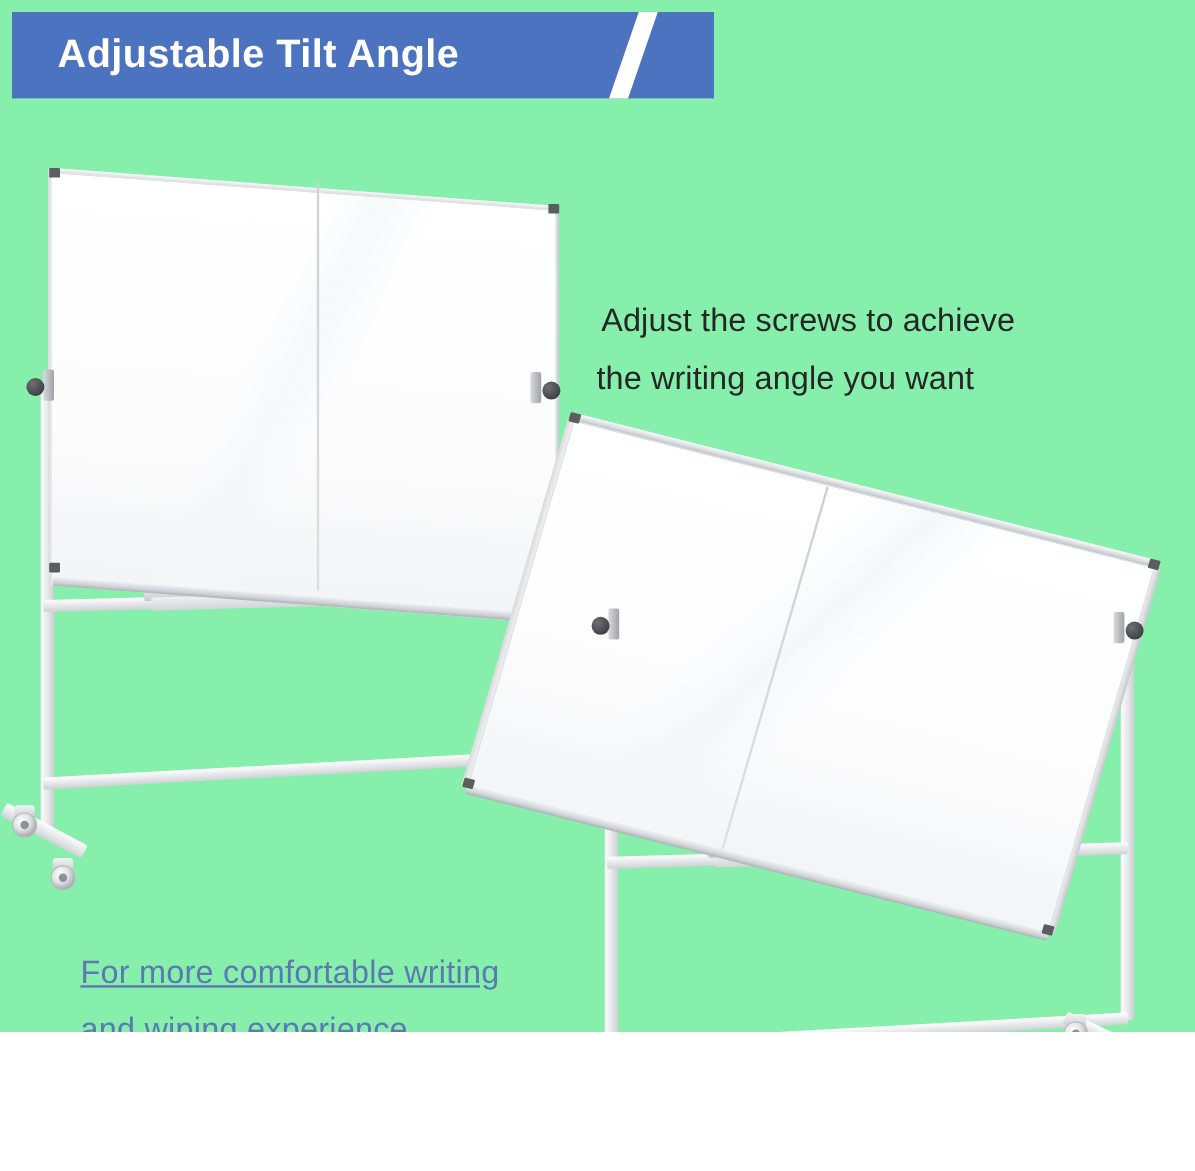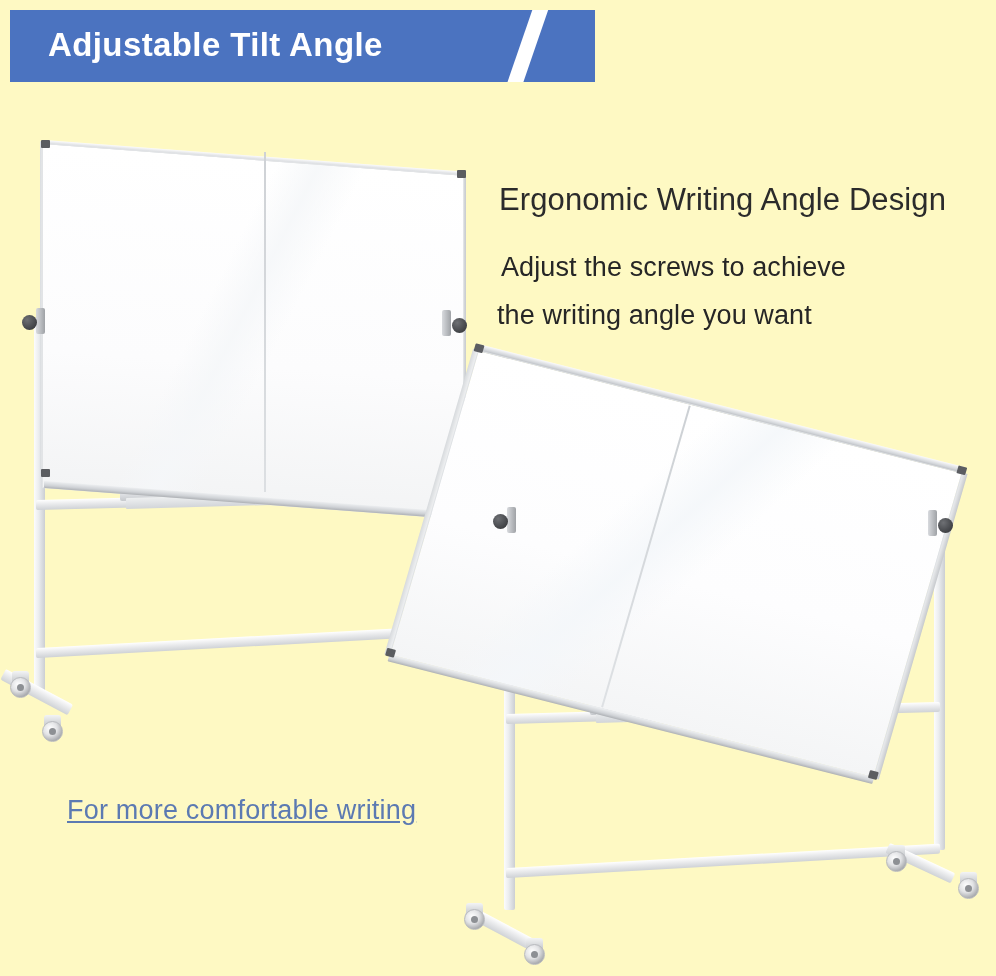--- a/index.html
+++ b/index.html
@@ -8,22 +8,22 @@
     padding: 0;
     background: #ffffff;
   }
   body {
     font-family: "Liberation Sans", sans-serif;
     -webkit-font-smoothing: antialiased;
   }
   #stage {
     position: relative;
     width: 996px;
-    height: 976px;
-    background: #fef9c3;
+    height: 860px;
+    background: #86efac;
     overflow: hidden;
   }
 
   
   .banner {
     position: absolute;
     left: 10px;
     top: 10px;
     width: 585px;
     height: 72px;
@@ -396,19 +396,19 @@
     <div class="caster" style="left:884px; top:845px;">
         <div class="yoke"></div>
         <div class="wheel"></div>
       </div>
     <div class="caster" style="left:956px; top:872px;">
         <div class="yoke"></div>
         <div class="wheel"></div>
       </div>
   </div>
 
-  <div class="headline">Ergonomic Writing Angle Design</div>
   <div class="subline l2">the writing angle you want</div>
   <div class="subline l1">Adjust the screws to achieve</div>
 
   <div class="bluetext b1">For more comfortable writing</div>
+  <div class="bluetext b2">and wiping experience.</div>
 
 </div>
 
 </body></html>

